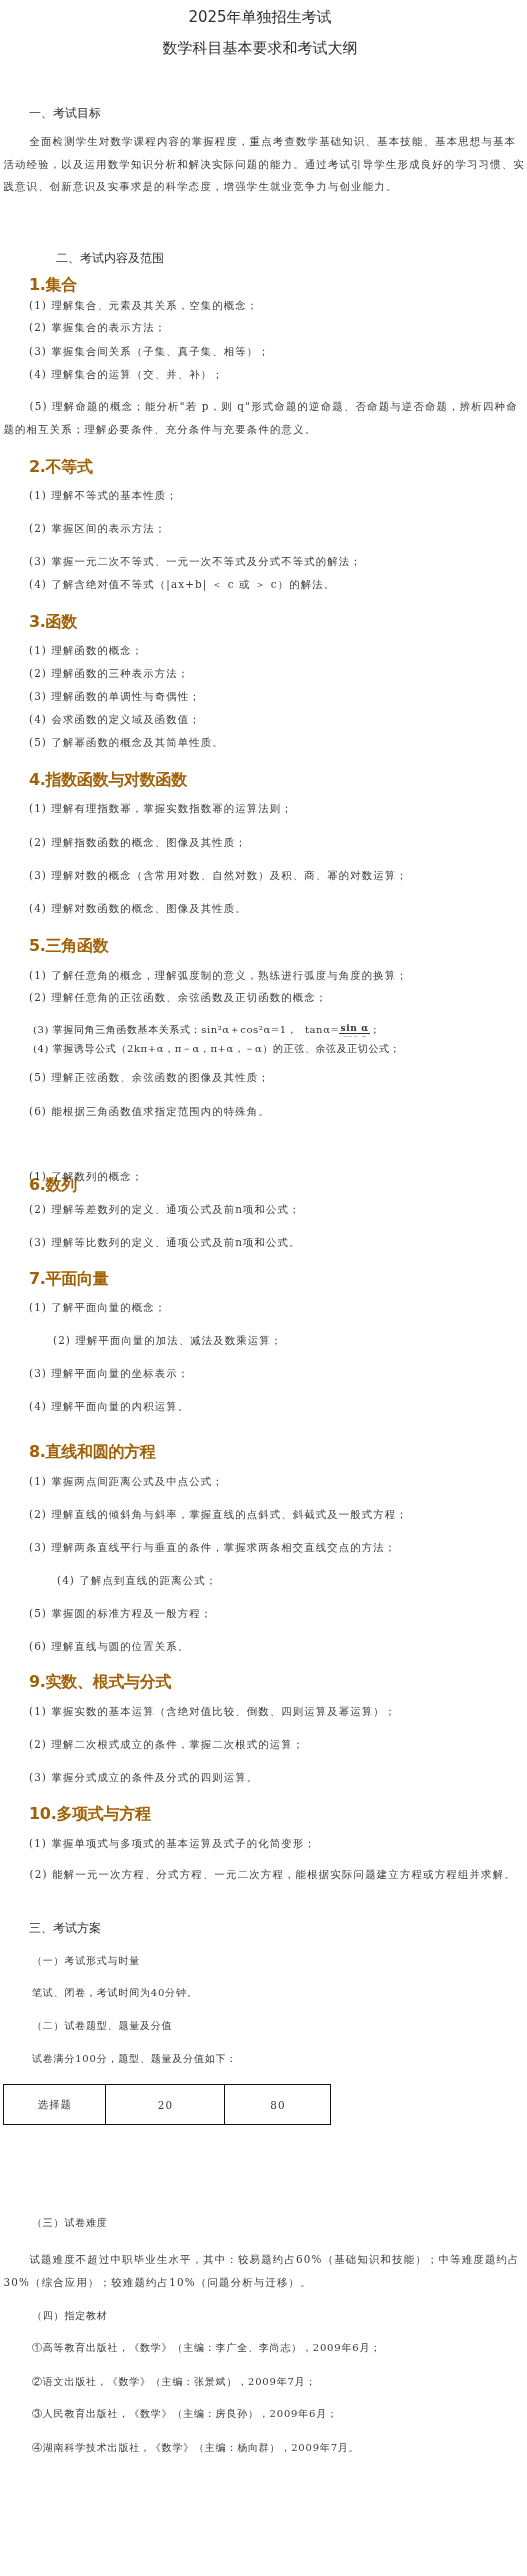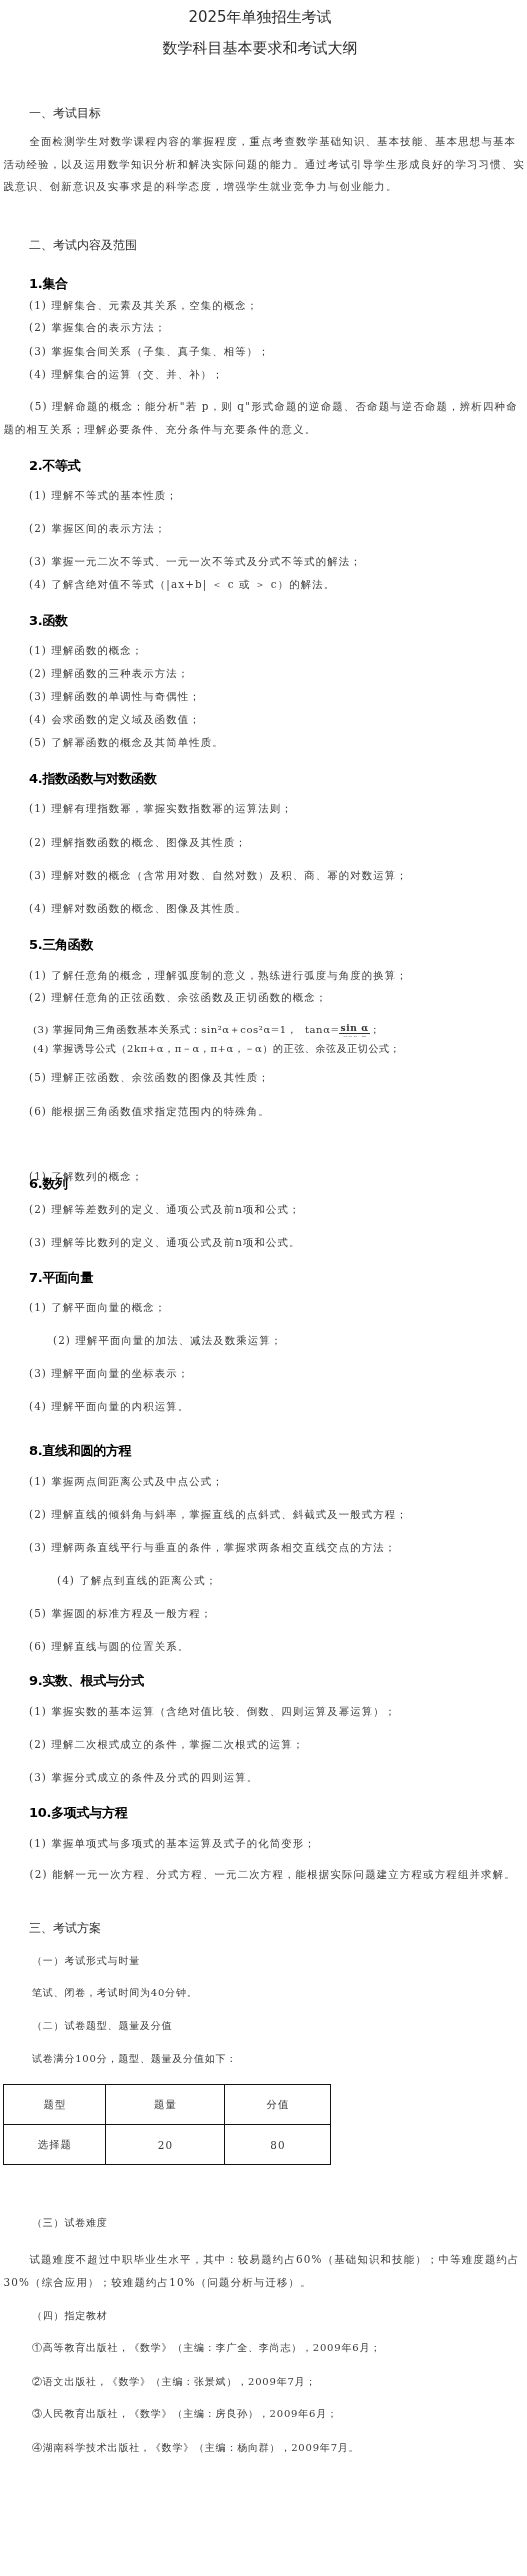--- a/index.html
+++ b/index.html
@@ -18,21 +18,21 @@
     font-size: 15px; color: #2e2e2e;
   }
   .h1 {
     left: 29px;
     font-family: "DejaVu Sans", "Liberation Sans", sans-serif;
     font-size: 12px; color: #2e2e2e;
   }
   .h2 {
     left: 29px;
     font-family: "DejaVu Sans", "Liberation Sans", sans-serif;
-    font-size: 13px; font-weight: bold; color: #000000;
+    font-size: 16px; font-weight: bold; color: #a16207;
     letter-spacing: -0.3px;
   }
   .item {
     left: 29px;
     font-size: 10.4px; color: #3a3a3a;
     letter-spacing: 1.1px;
     font-family: "DejaVu Serif", "Liberation Serif", serif;
   }
   .para {
     left: 3.4px; width: 522px; white-space: normal;
@@ -69,21 +69,21 @@
 </style>
 </head>
 <body>
 
 <div class="abs title" style="top:8px;">2025年单独招生考试</div>
 <div class="abs title" style="top:39px;">数学科目基本要求和考试大纲</div>
 
 <div class="abs h1" style="top:105px;">一、考试目标</div>
 <div class="abs para" style="top:130px;">全面检测学生对数学课程内容的掌握程度，重点考查数学基础知识、基本技能、基本思想与基本活动经验，以及运用数学知识分析和解决实际问题的能力。通过考试引导学生形成良好的学习习惯、实践意识、创新意识及实事求是的科学态度，增强学生就业竞争力与创业能力。</div>
 
-<div class="abs h1" style="top:237px;">二、考试内容及范围</div>
+<div class="abs h1" style="top:250px;margin-left:27px;">二、考试内容及范围</div>
 
 <div class="abs h2" style="top:275px;">1.集合</div>
 <div class="abs item" style="top:299px;">(1) 理解集合、元素及其关系，空集的概念；</div>
 <div class="abs item" style="top:321px;">(2) 掌握集合的表示方法；</div>
 <div class="abs item" style="top:345px;">(3) 掌握集合间关系（子集、真子集、相等）；</div>
 <div class="abs item" style="top:368px;">(4) 理解集合的运算（交、并、补）；</div>
 <div class="abs para" style="top:395px;">(5) 理解命题的概念；能分析"若 p，则 q"形式命题的逆命题、否命题与逆否命题，辨析四种命题的相互关系；理解必要条件、充分条件与充要条件的意义。</div>
 
 <div class="abs h2" style="top:457px;">2.不等式</div>
 <div class="abs item" style="top:489px;">(1) 理解不等式的基本性质；</div>
@@ -143,25 +143,20 @@
 <div class="abs para" style="top:1863px;">(2) 能解一元一次方程、分式方程、一元二次方程，能根据实际问题建立方程或方程组并求解。</div>
 
 <div class="abs h1" style="top:1920px;">三、考试方案</div>
 <div class="abs sub" style="top:1954px;">（一）考试形式与时量</div>
 <div class="abs sub" style="top:1986px;">笔试、闭卷，考试时间为40分钟。</div>
 <div class="abs sub" style="top:2019px;">（二）试卷题型、题量及分值</div>
 <div class="abs sub" style="top:2052px;">试卷满分100分，题型、题量及分值如下：</div>
 
 <table class="score">
   <tbody>
-      <tr>
-    <td class="c1">题型</td>
-    <td class="c2">题量</td>
-    <td class="c3">分值</td>
-  </tr>
   <tr>
     <td class="c1">选择题</td>
     <td class="c2">20</td>
     <td class="c3">80</td>
   </tr>
 </tbody>
   </table>
 
 <div class="abs sub" style="top:2216px;">（三）试卷难度</div>
 <div class="abs para" style="top:2248px;">试题难度不超过中职毕业生水平，其中：较易题约占60%（基础知识和技能）；中等难度题约占30%（综合应用）；较难题约占10%（问题分析与迁移）。</div>

